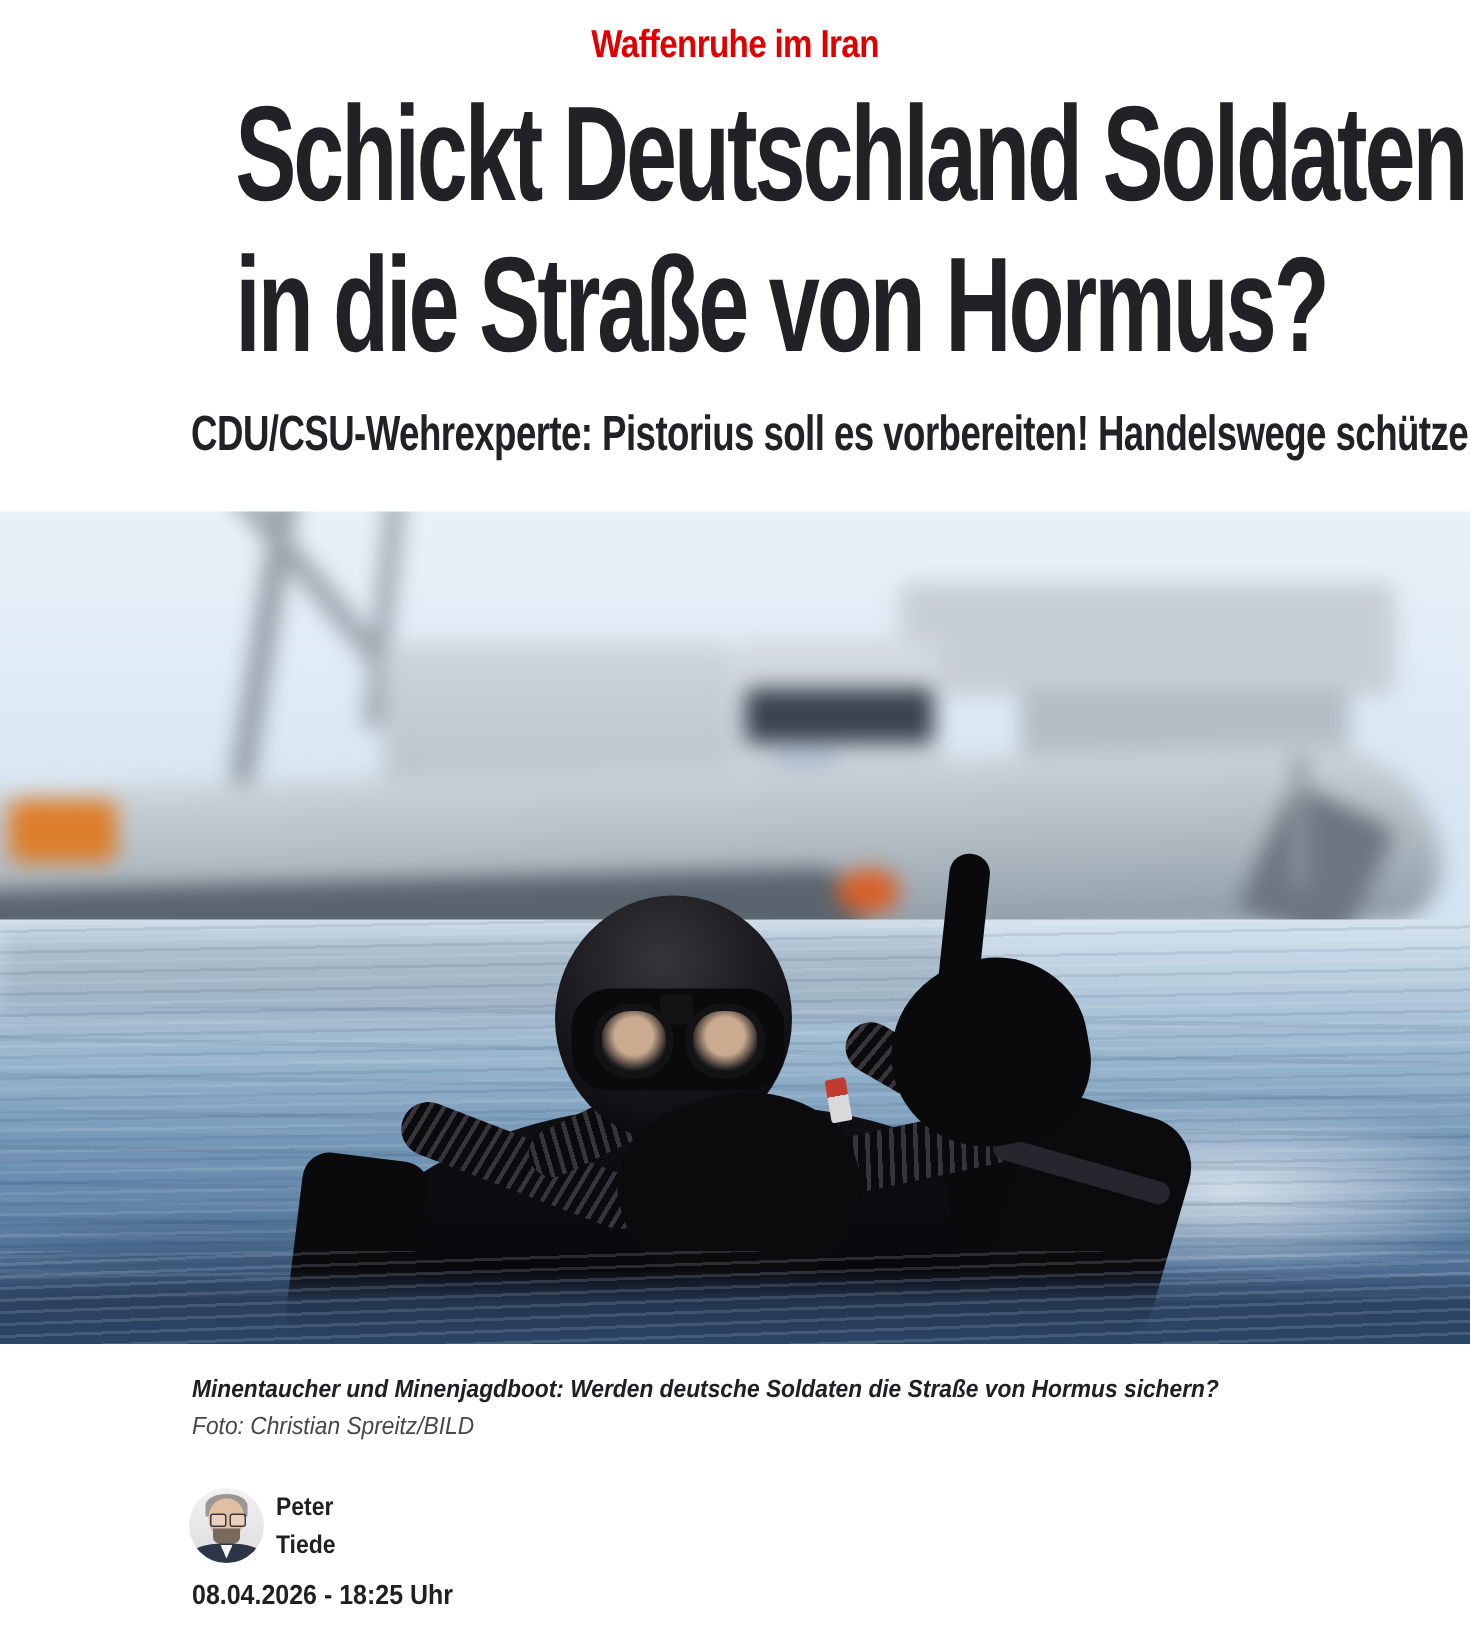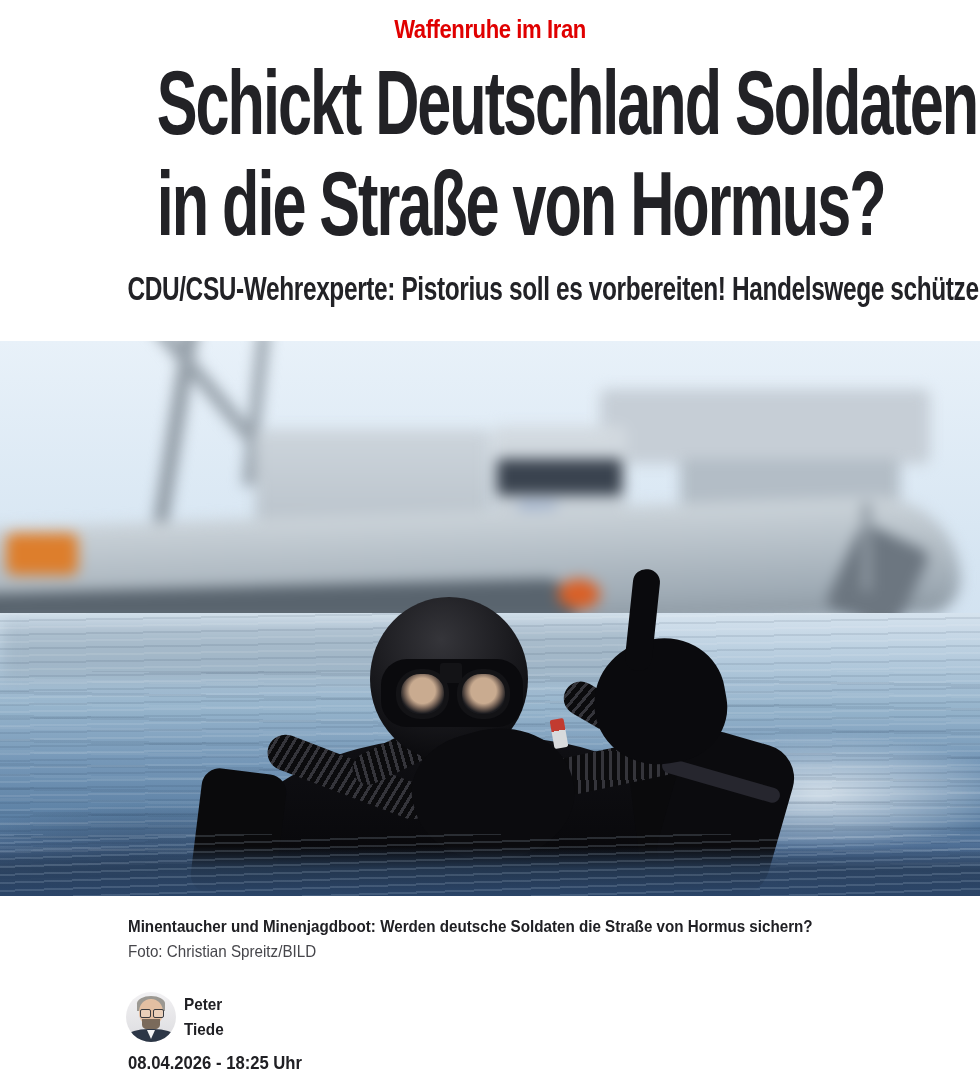--- a/index.html
+++ b/index.html
@@ -88,21 +88,21 @@
   .diver-mask-clamp{left:440px;top:322px;width:22px;height:20px;background:#131316;border-radius:3px;}
   .diver-glove-front{left:414px;top:388px;width:160px;height:132px;background:#0b0b0e;
     border-radius:42% 55% 48% 58%;transform:rotate(-16deg);}
 
   .water-front{left:0;top:505px;width:980px;height:50px;
     background:linear-gradient(180deg,rgba(43,66,95,0) 0,rgba(40,62,90,.85) 45%,#2b4568 100%);}
   .water-front-streaks{left:0;top:493px;width:980px;height:62px;opacity:.8;
     background:repeating-linear-gradient(178deg,rgba(190,210,228,.22) 0 2px,rgba(0,0,0,0) 2px 8px);}
 
   
-  .caption-block{margin:19px 0 0 128px;}
+  .caption-block{margin:19px 0 0 128px;font-style:italic;}
   .caption{font-size:16.5px;line-height:22px;font-weight:bold;color:#202024;
     transform:scaleX(.92);transform-origin:left center;white-space:nowrap;}
   .credit{margin-top:3px;font-size:16.5px;line-height:22px;color:#46464b;
     transform:scaleX(.92);transform-origin:left center;white-space:nowrap;}
   .author-row{margin:30px 0 0 126px;display:flex;align-items:center;gap:8px;}
   .avatar{width:50px;height:50px;border-radius:50%;position:relative;overflow:hidden;
     background:linear-gradient(#f2f1f3,#dcdcdf);flex:0 0 auto;}
   .avatar *{position:absolute;}
   .av-hair{left:11px;top:4px;width:28px;height:15px;border-radius:50% 50% 0 0;background:#9b9892;}
   .av-face{left:13px;top:7px;width:24px;height:27px;border-radius:48%;background:#e3bfa2;}

